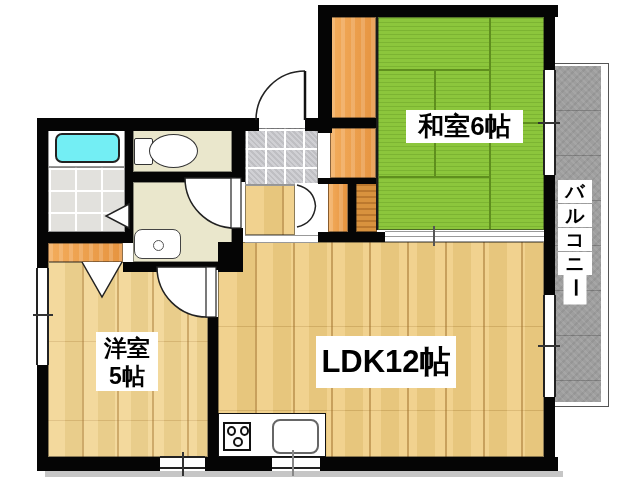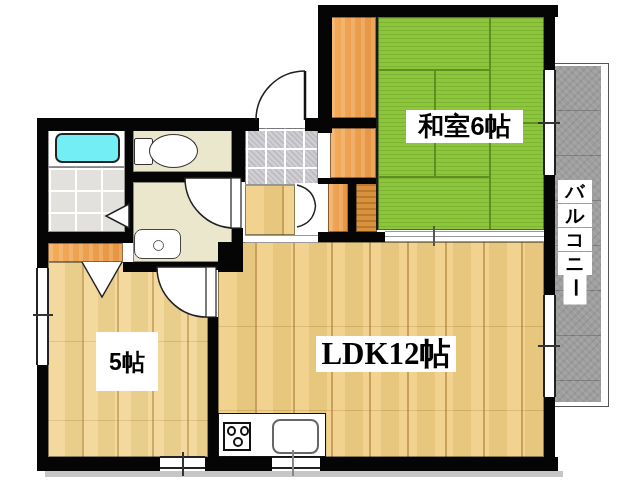--- a/index.html
+++ b/index.html
@@ -206,18 +206,19 @@
 
     <path d="M297,185 Q314,189 315.5,206" fill="none" stroke="#222" stroke-width="1.5"></path>
     <path d="M297,227 Q314,223 315.5,206" fill="none" stroke="#222" stroke-width="1.5"></path>
 
     <path d="M129,204 L129,228 L106,216 Z" fill="#fff" stroke="#222" stroke-width="1.5"></path>
 
     <path d="M82,262 L102,297 L122,262" fill="#fff" stroke="#222" stroke-width="1.5"></path>
   </svg>
 
   <div class="abs label" style="left:406px;top:110px;width:117px;height:33px;font-size:26px;">和室6帖</div>
-  <div class="abs label" style="left:316px;top:336px;width:140px;height:36px;font-size:31px;font-family:Liberation Serif, serif;">LDK12帖</div>
+  <div class="abs label" style="left:316px;top:336px;width:140px;height:52px;font-size:31px;">LDK12帖</div>
   <div class="abs label" style="left:96px;top:332px;width:62px;height:59px;font-size:23px;line-height:28px;flex-direction:column;">
+    <span>洋室</span>
     <span>5帖</span>
   </div>
 
 </div>
 
 </body></html>

